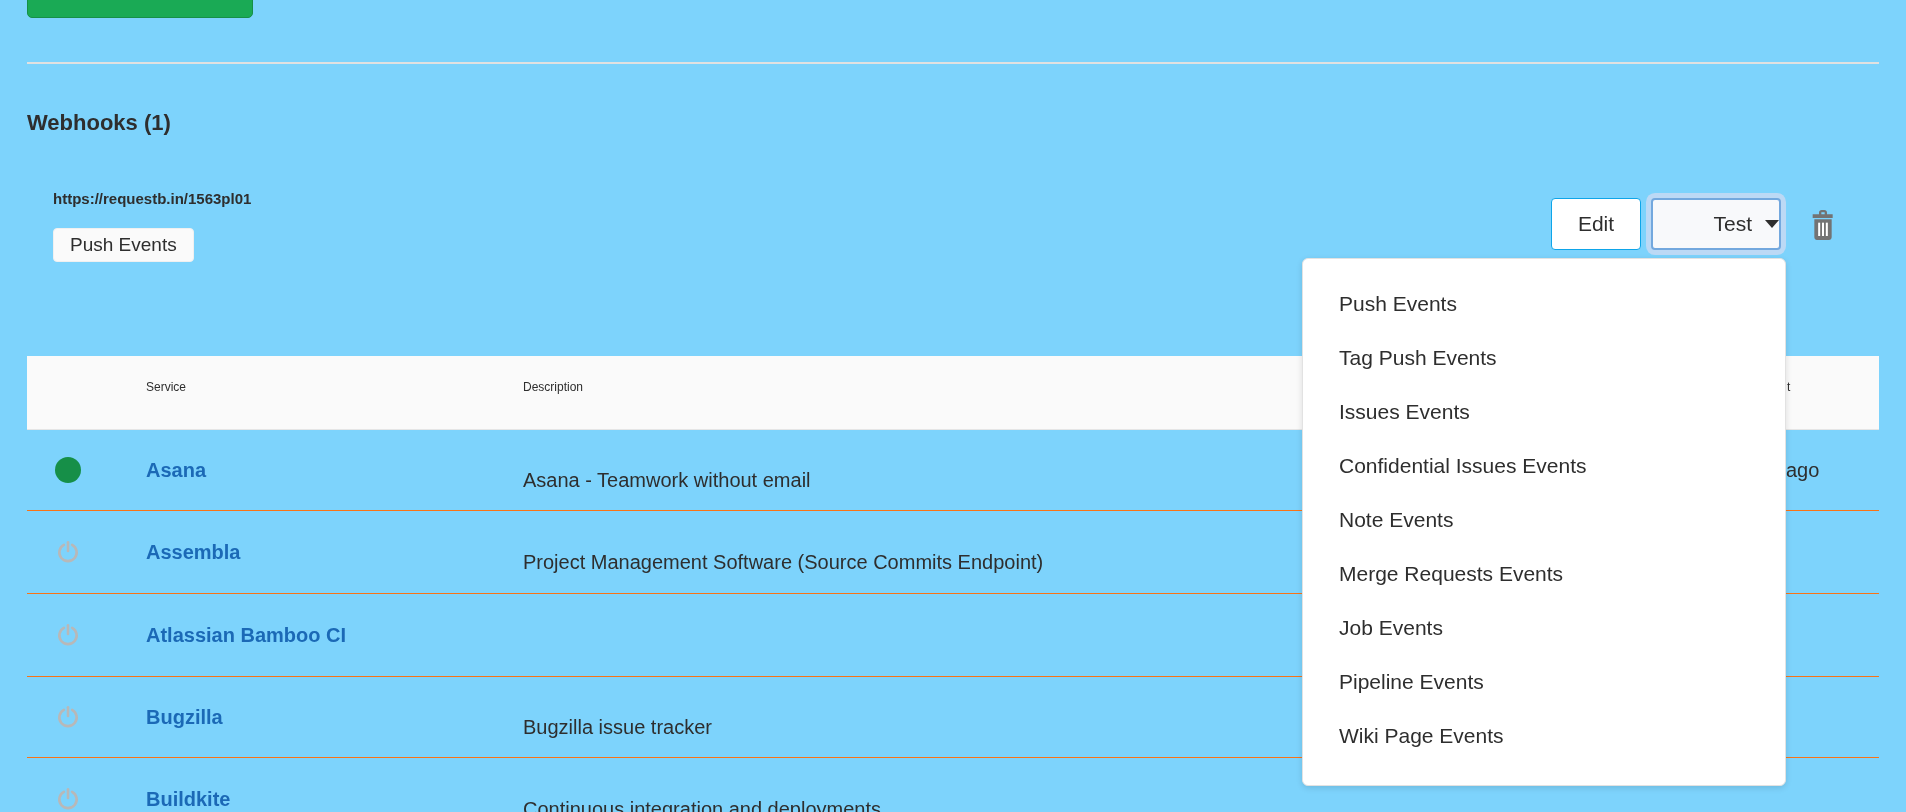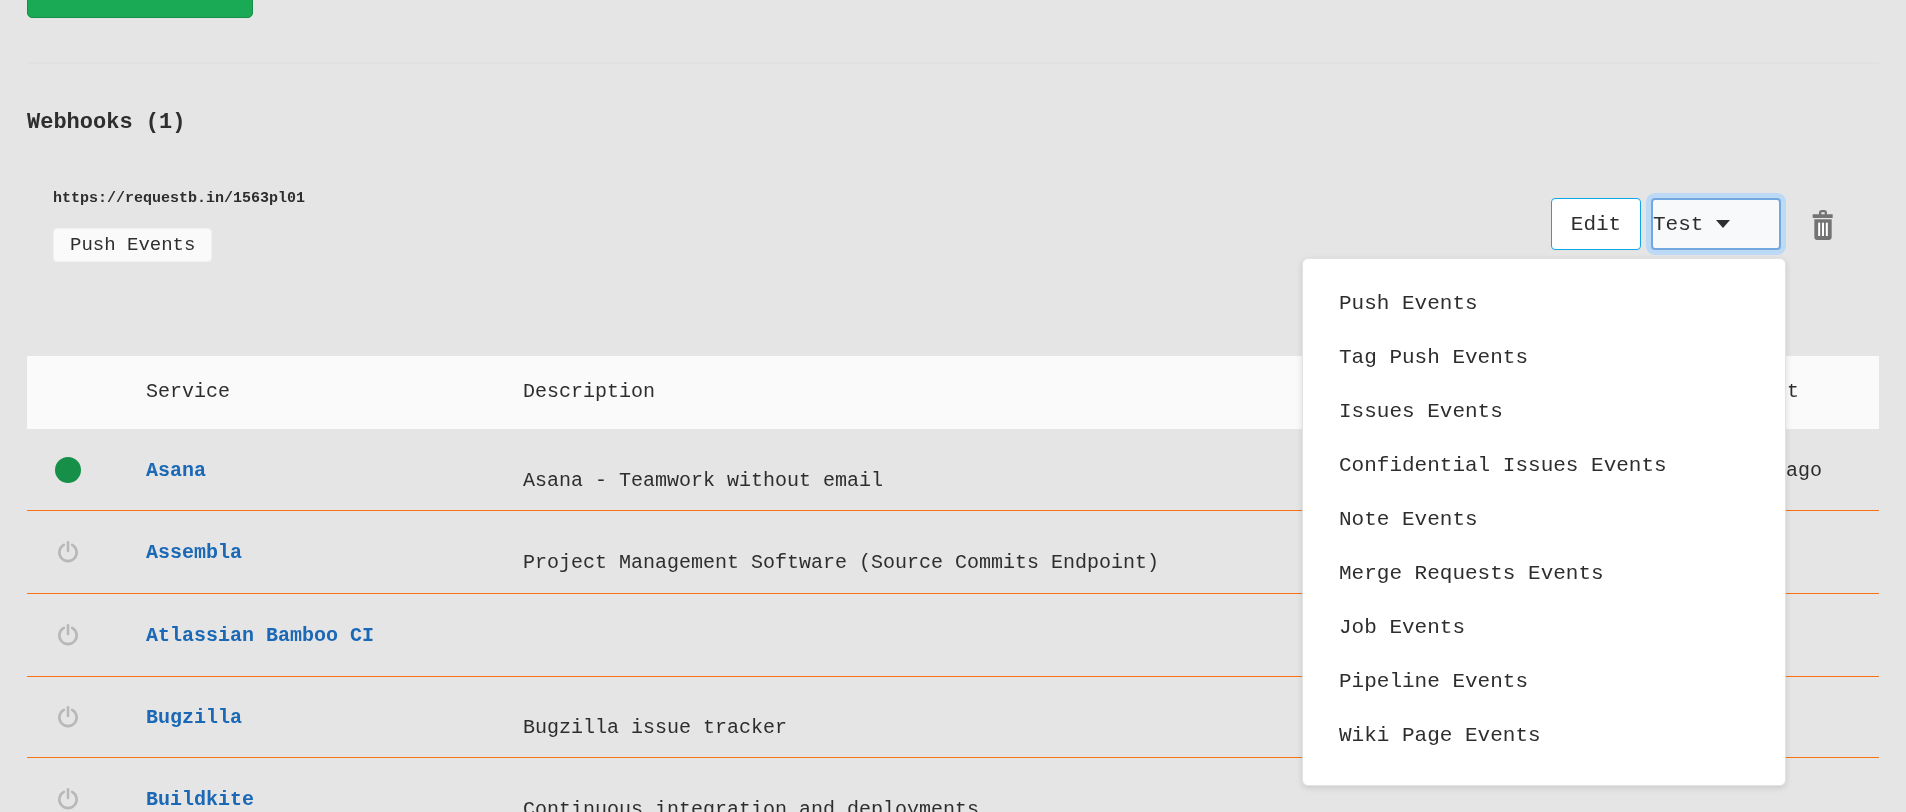--- a/index.html
+++ b/index.html
@@ -1,19 +1,19 @@
 <!DOCTYPE html>
 <html><head>
 <meta charset="utf-8">
 <style>
   * { margin:0; padding:0; box-sizing:border-box; }
   html,body { background:#fff; }
   .page {
     position:relative; width:1906px; height:812px; overflow:hidden;
-    background:#e5e5e5; font-family:Liberation Mono, monospace; color:#2e2e2e;
+    background:#7dd3fc; font-family:Liberation Sans, sans-serif; color:#2e2e2e;
   }
   
   .add-btn {
     position:absolute; left:27px; top:-16px; width:226px; height:34px;
     background:#1aaa55; border:1px solid #168f48; border-radius:5px; cursor:pointer;
   }
   .top-divider {
     position:absolute; left:27px; top:62px; width:1852px; height:2px; background:#e1e1e1;
   }
   .section-title {
@@ -32,34 +32,34 @@
     font-size:21px; color:#2e2e2e; white-space:nowrap;
   }
   .btn {
     font-family:inherit; font-size:21px; color:#2e2e2e; background:#fff;
     border:1px solid #0ea5e9; border-radius:4px; cursor:pointer;
   }
   .edit-btn { position:absolute; left:1551px; top:198px; width:90px; height:52px; }
   .test-btn {
     position:absolute; left:1651px; top:198px; width:130px; height:52px;
     background:#f8f9fb; border:2px solid #73a8de; box-shadow:0 0 0 5px #bcd9f5;
-    display:flex; align-items:center; justify-content:flex-start; gap:13px;
+    display:flex; align-items:center; justify-content:flex-end; gap:13px;
   }
   .caret-down {
     width:0; height:0; border-left:7px solid transparent; border-right:7px solid transparent;
     border-top:8px solid #2e2e2e;
   }
   .trash-btn {
     position:absolute; left:1804px; top:206px; width:38px; height:38px;
     background:none; border:none; cursor:pointer; display:flex; align-items:center; justify-content:center;
   }
   
   .table-header {
     position:absolute; left:27px; top:356px; width:1852px; height:74px;
-    background:#fafafa; border-bottom:1px solid #e5e5e5; font-size:20px; color:#2e2e2e;
+    background:#fafafa; border-bottom:1px solid #e5e5e5; font-size:12px; color:#2e2e2e;
   }
   .th { position:absolute; top:24px; white-space:nowrap; }
   .th-service { left:119px; }
   .th-description { left:496px; }
   .th-fragment { left:1760px; }
   .t-row {
     position:absolute; left:27px; width:1852px; height:83px;
     border-bottom:1px solid #f97316; font-size:20px;
   }
   .row-0 { top:430px; height:81px; }

